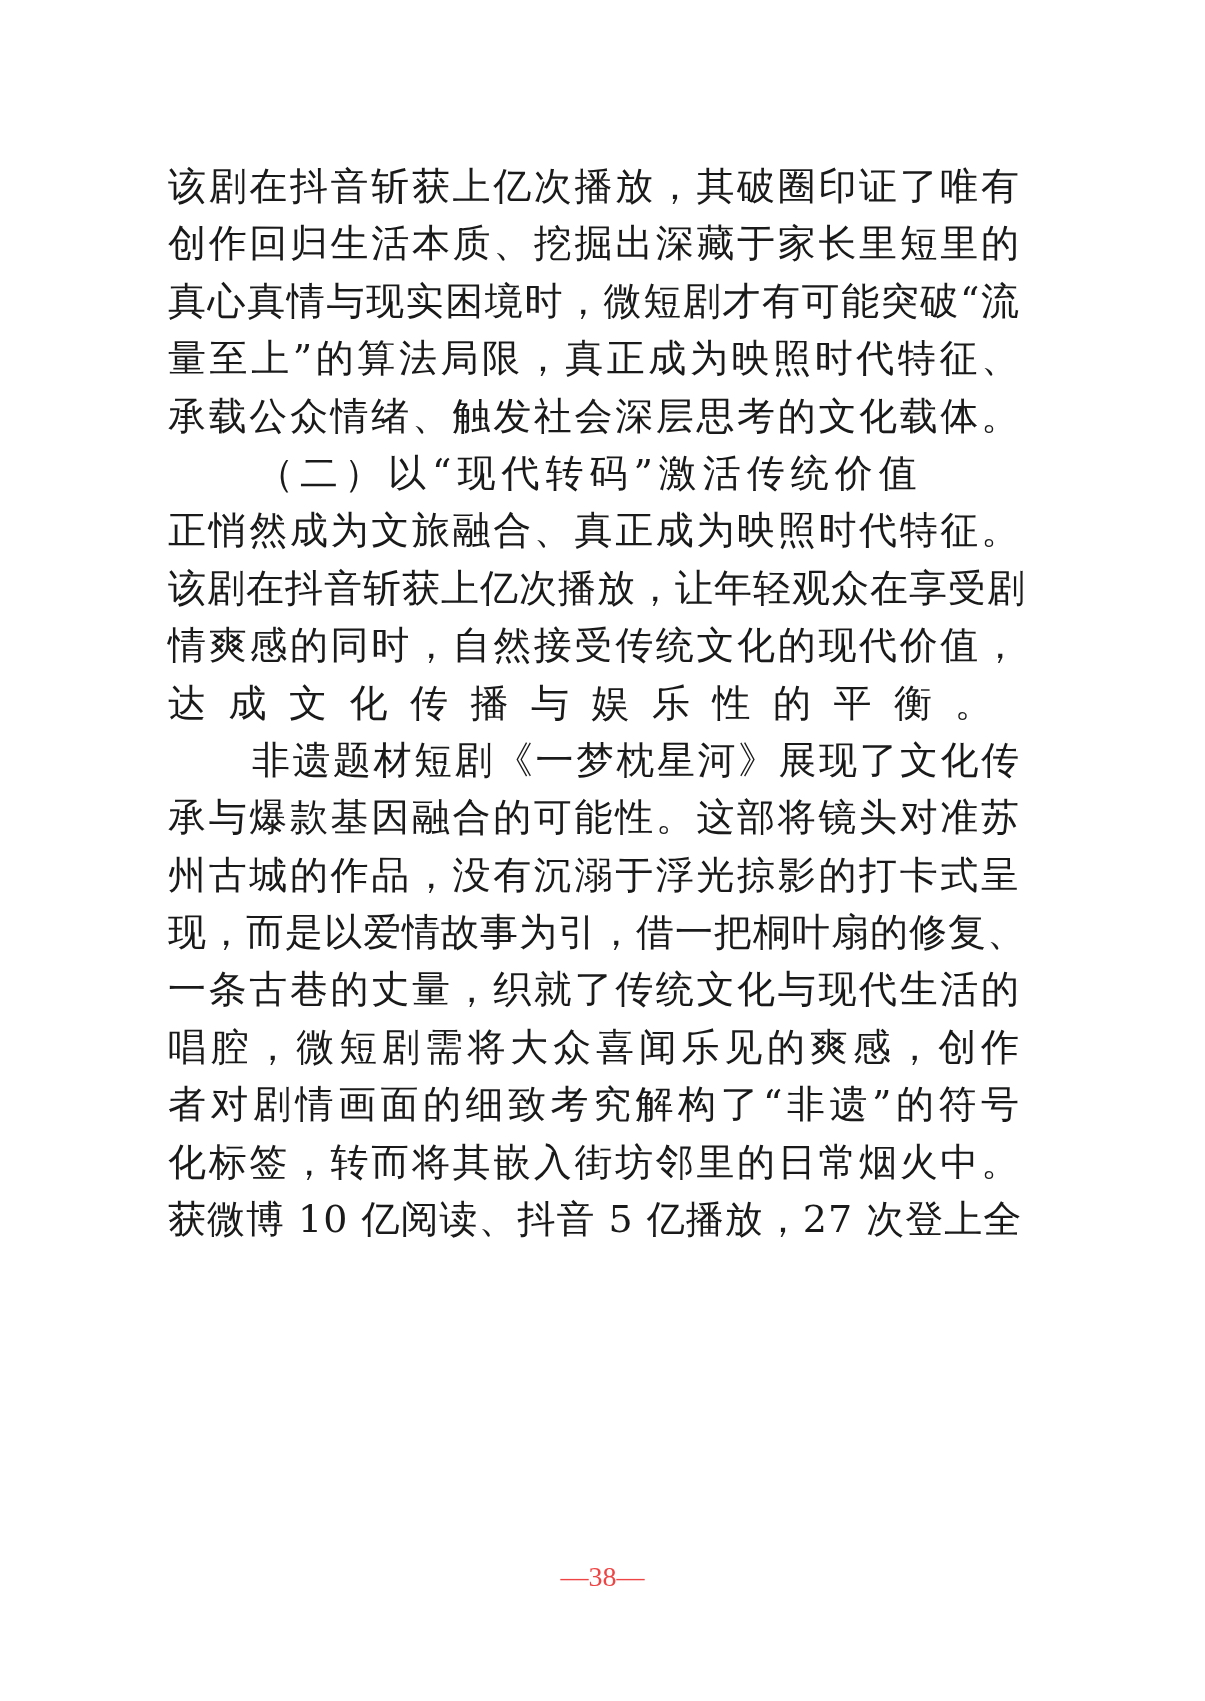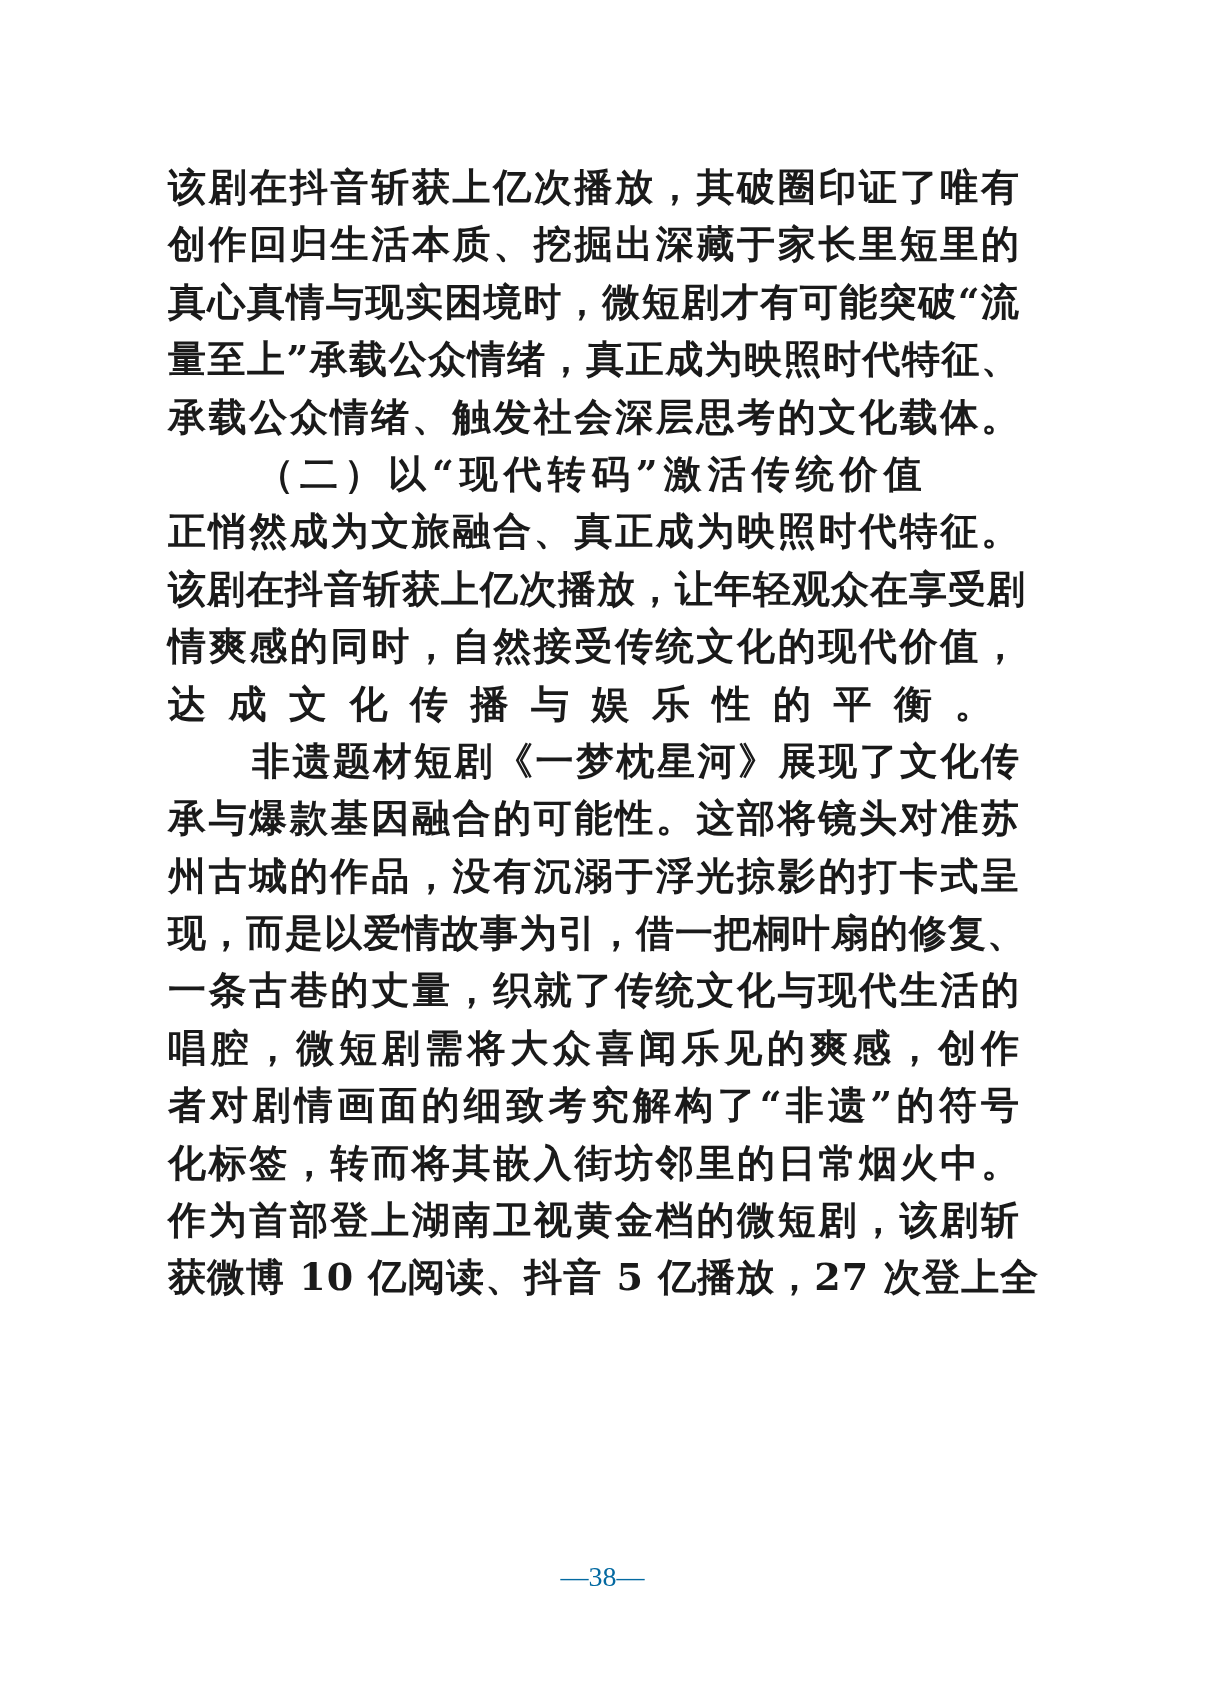--- a/index.html
+++ b/index.html
@@ -32,21 +32,20 @@
     .line {
       display: block;
       height: 57.4px;
       line-height: 57.4px;
       font-size: 38px;
       white-space: nowrap;
       letter-spacing: 1px;
       text-align: justify;
       text-align-last: justify;
       width: 852px;
-      font-weight: bold;
     }
     .line.last {
       text-align-last: left;
       width: auto;
       letter-spacing: 22.5px;
     }
     .line.indent {
       padding-left: 84px;
       width: 768px;
     }
@@ -57,48 +56,47 @@
       letter-spacing: 6px;
     }
     .page-number {
       position: absolute;
       left: 0;
       width: 1205px;
       top: 1561px;
       text-align: center;
       font-family: "Liberation Serif", "DejaVu Serif", serif;
       font-size: 28px;
-      color: #0369a1;
+      color: #ef4444;
     }
   </style>
 </head>
 <body>
 
 <div class="page">
   <div class="body-text">
 
     <span class="line">该剧在抖音斩获上亿次播放，其破圈印证了唯有</span>
     <span class="line">创作回归生活本质、挖掘出深藏于家长里短里的</span>
     <span class="line">真心真情与现实困境时，微短剧才有可能突破“流</span>
-    <span class="line">量至上”承载公众情绪，真正成为映照时代特征、</span>
+    <span class="line">量至上”的算法局限，真正成为映照时代特征、</span>
     <span class="line">承载公众情绪、触发社会深层思考的文化载体。</span>
 
     <span class="line heading">（二）以“现代转码”激活传统价值</span>
 
     <span class="line">正悄然成为文旅融合、真正成为映照时代特征。</span>
     <span class="line">该剧在抖音斩获上亿次播放，让年轻观众在享受剧</span>
     <span class="line">情爽感的同时，自然接受传统文化的现代价值，</span>
     <span class="line last">达成文化传播与娱乐性的平衡。</span>
 
     <span class="line indent">非遗题材短剧《一梦枕星河》展现了文化传</span>
     <span class="line">承与爆款基因融合的可能性。这部将镜头对准苏</span>
     <span class="line">州古城的作品，没有沉溺于浮光掠影的打卡式呈</span>
     <span class="line">现，而是以爱情故事为引，借一把桐叶扇的修复、</span>
     <span class="line">一条古巷的丈量，织就了传统文化与现代生活的</span>
     <span class="line">唱腔，微短剧需将大众喜闻乐见的爽感，创作</span>
     <span class="line">者对剧情画面的细致考究解构了“非遗”的符号</span>
     <span class="line">化标签，转而将其嵌入街坊邻里的日常烟火中。</span>
-    <span class="line">作为首部登上湖南卫视黄金档的微短剧，该剧斩</span>
     <span class="line">获微博 10 亿阅读、抖音 5 亿播放，27 次登上全</span>
   </div>
 
   <div class="page-number">—38—</div>
 </div>
 
 </body></html>

